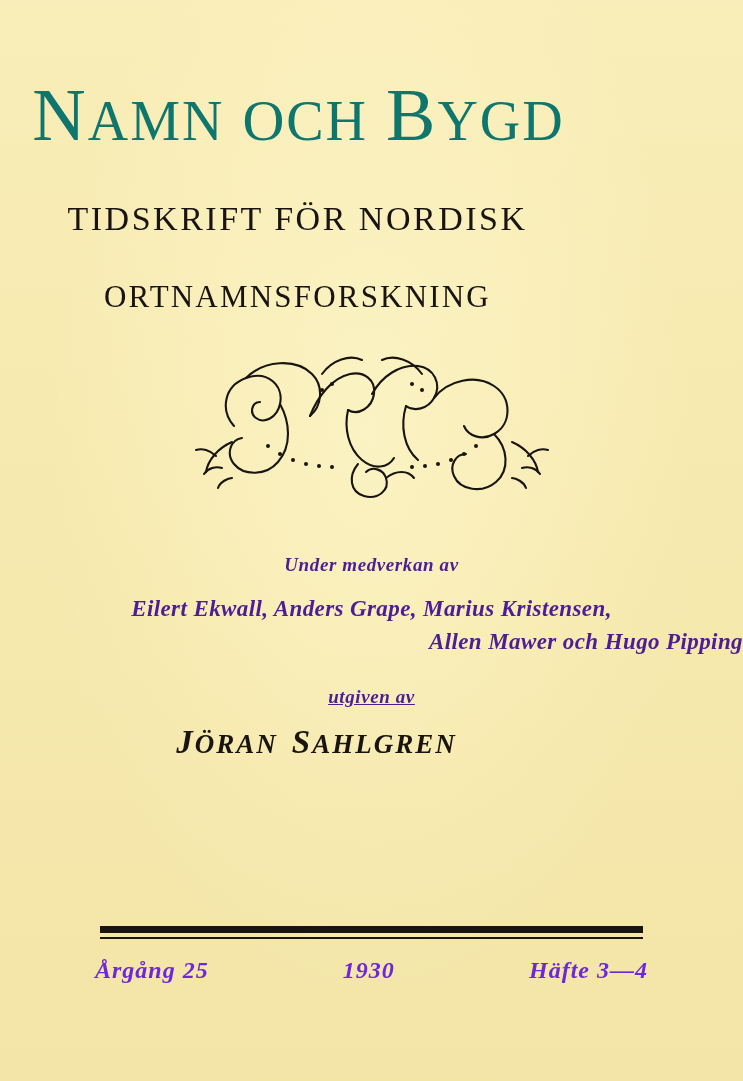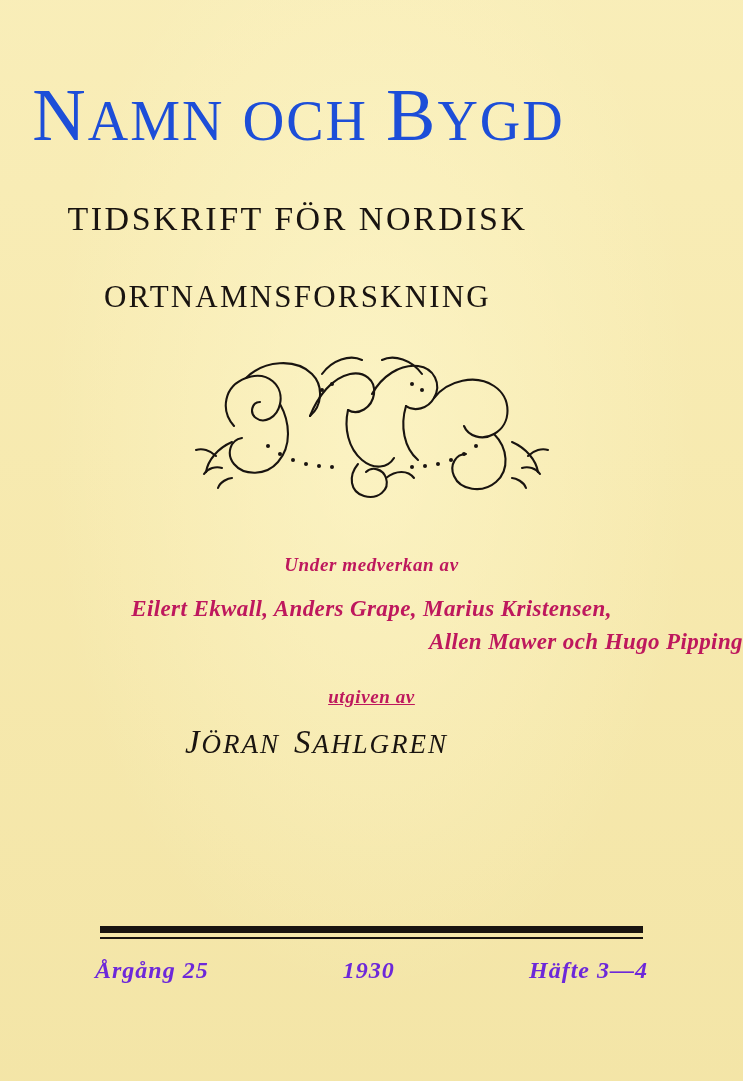--- a/index.html
+++ b/index.html
@@ -34,21 +34,21 @@
   .title-main {
     position: absolute;
     top: 78px;
     left: 0;
     width: 597px;
     text-align: center;
     font-family: "Liberation Serif", serif;
     font-size: 61px;
     line-height: 1;
     letter-spacing: 2px;
-    color: #1d4ed8;
+    color: #0f766e;
     white-space: nowrap;
   }
   .title-main .cap {
     font-size: 74px;
   }
   .title-main .sc {
     font-size: 56px;
   }
   .title-main .word-gap {
     display: inline-block;
@@ -89,21 +89,21 @@
   }
   .ornament svg { display: block; }
 
   .credits {
     position: absolute;
     left: 0;
     width: 743px;
     text-align: center;
     font-family: "Liberation Serif", serif;
     font-style: italic;
-    color: #be185d;
+    color: #4c1d95;
   }
   .credit-lead {
     top: 554px;
     font-size: 19px;
     font-weight: bold;
     letter-spacing: 0.6px;
   }
   .credit-names-1 {
     top: 596px;
     font-size: 23px;
@@ -125,21 +125,21 @@
     text-decoration: underline;
   }
   .editor {
     position: absolute;
     top: 724px;
     left: 0;
     width: 633px;
     text-align: center;
     font-family: "Liberation Serif", serif;
     font-style: italic;
-    font-weight: normal;
+    font-weight: bold;
     font-size: 27px;
     letter-spacing: 2px;
     color: #191410;
   }
   .editor .cap { font-size: 33px; }
   .editor .gap { display: inline-block; width: 14px; }
 
   .rule-group {
     position: absolute;
     left: 100px;

